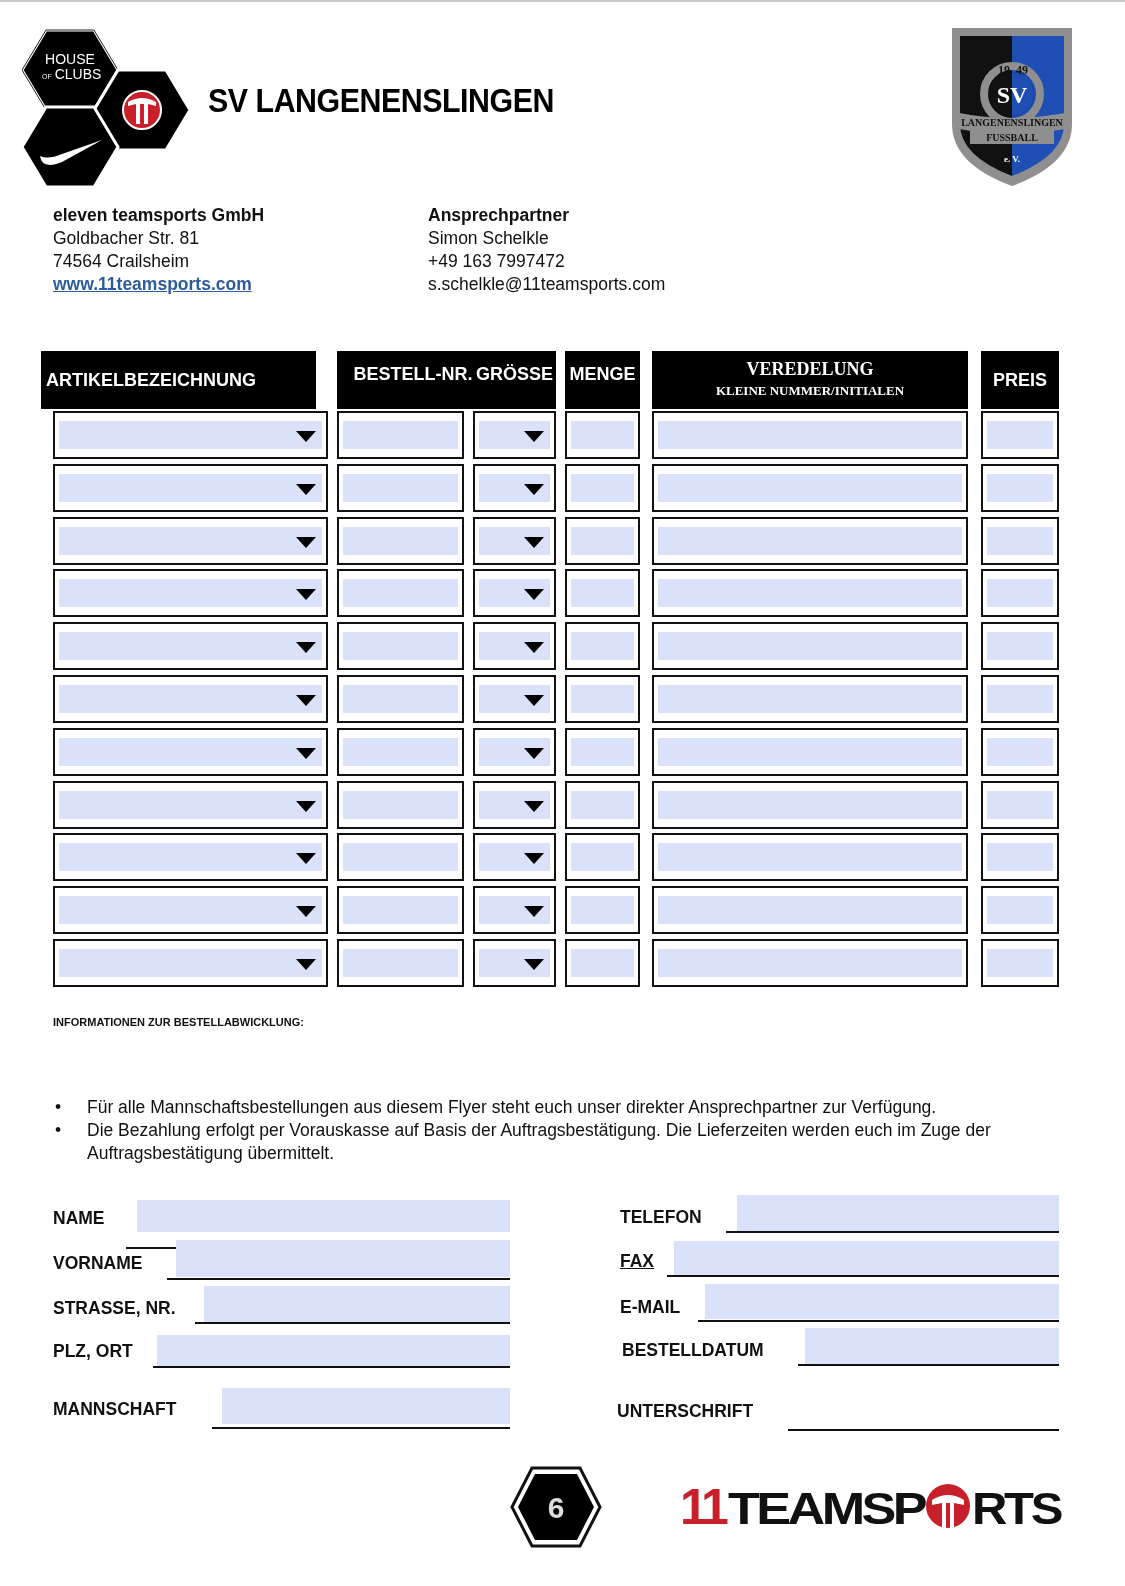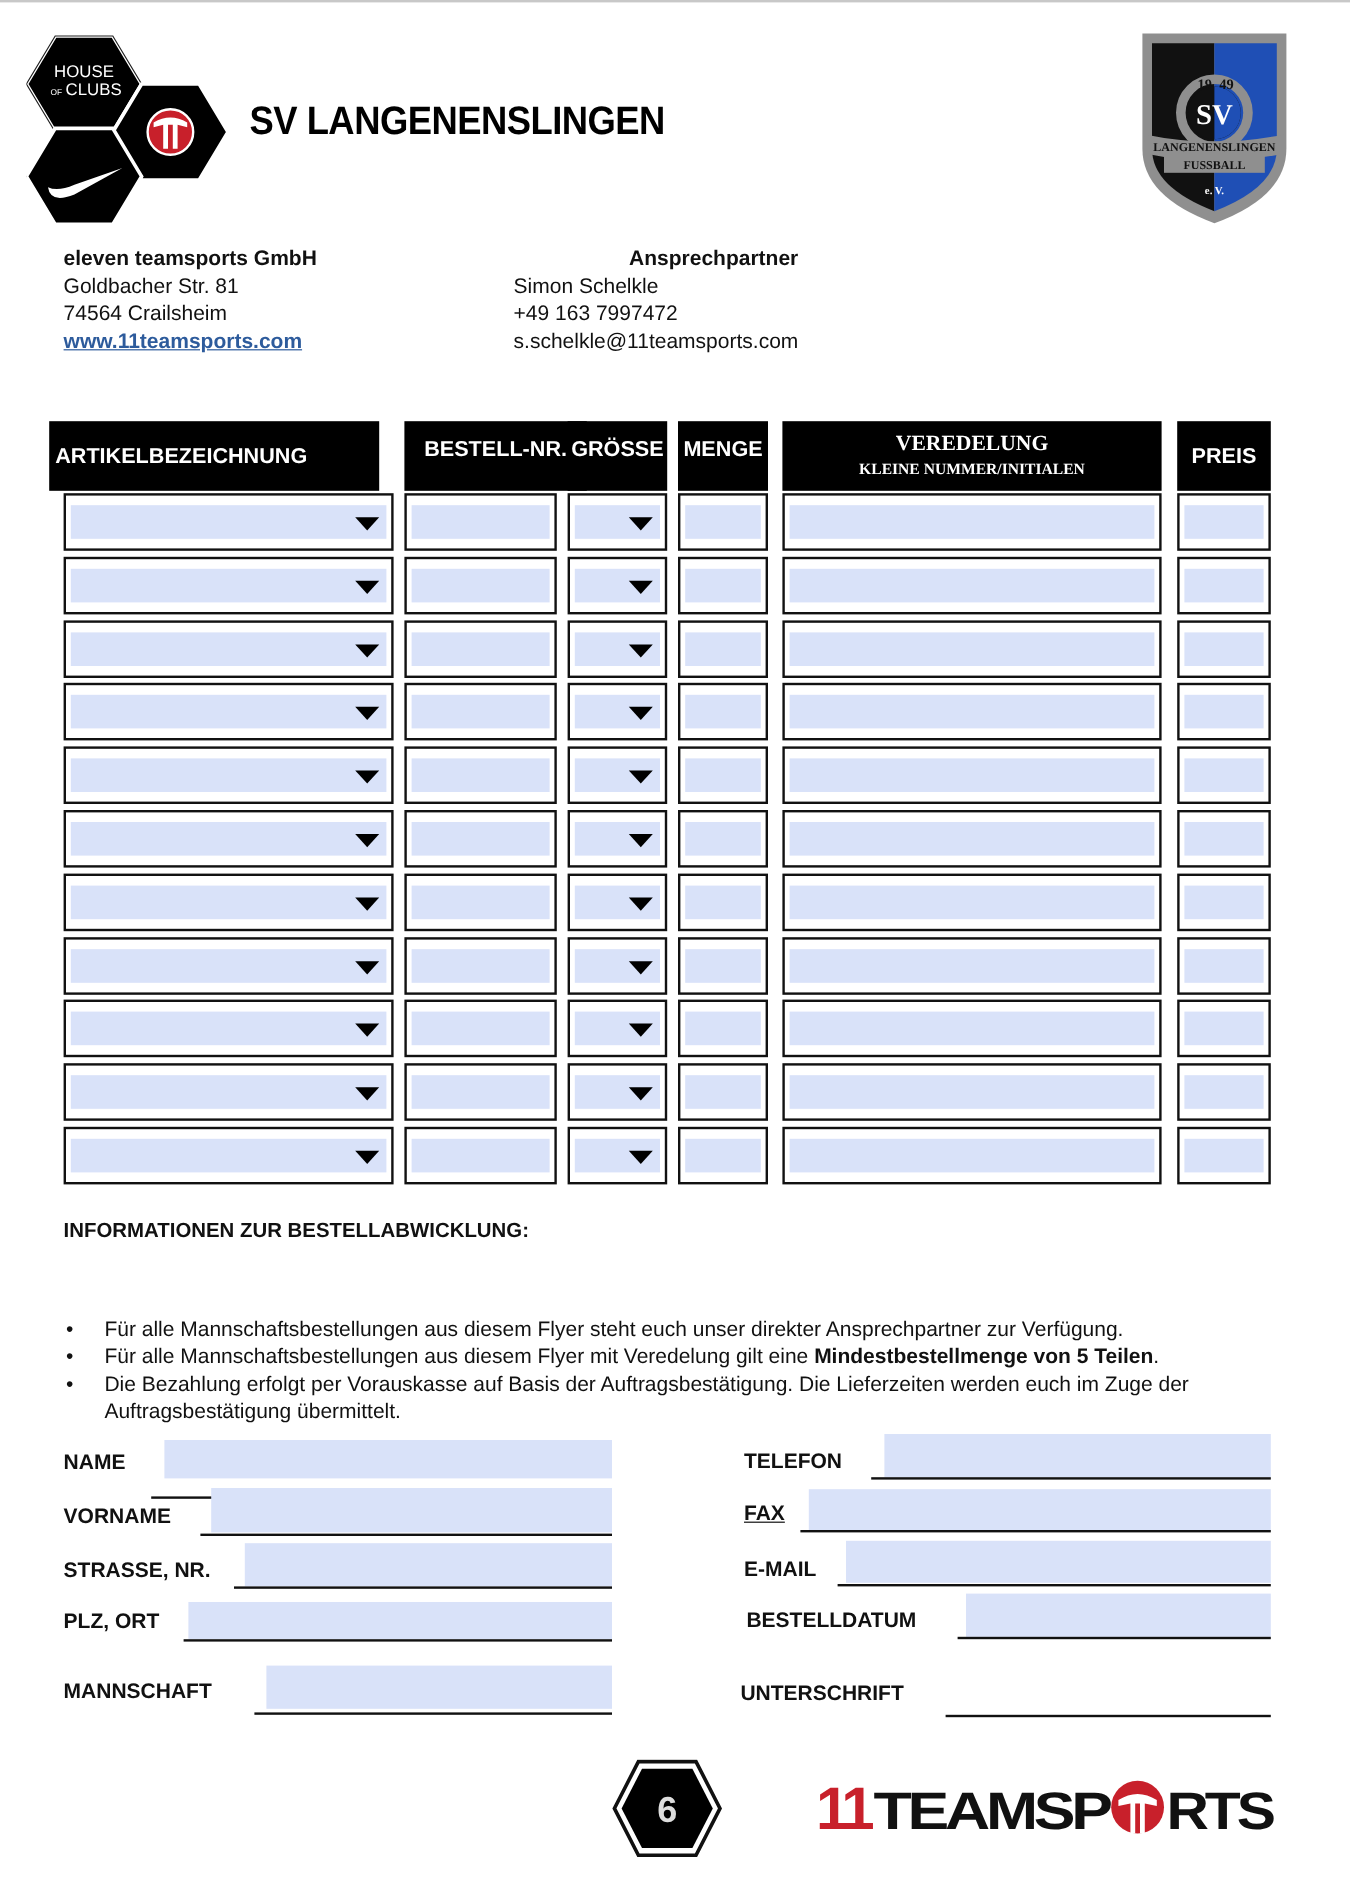--- a/index.html
+++ b/index.html
@@ -8,40 +8,40 @@
   .topline { position: absolute; left: 0; top: 0; width: 1125px; height: 2px; background: #c8c8c8; }
 
   
   .hoc { position: absolute; left: 22px; top: 24px; width: 170px; height: 166px; }
   .title { position: absolute; left: 208px; top: 82px; font-size: 33px; font-weight: bold;
            letter-spacing: -0.5px; color: #000; transform: scaleX(0.92); transform-origin: left; }
   .crest { position: absolute; left: 948px; top: 24px; width: 128px; height: 166px; }
 
   
   .addr { position: absolute; top: 204px; font-size: 17.5px; line-height: 23px; color: #111; }
-  .addr .b { font-weight: bold; text-align: right; }
+  .addr .b { font-weight: bold; }
   .addr a { color: #2d5b9c; font-weight: bold; text-decoration: underline; }
   .addr-left { left: 53px; }
   .addr-right { left: 428px; }
   .hdr { position: absolute; top: 351px; height: 58px; background: #000; color: #fff;
          font-weight: bold; font-size: 18px; display: flex; align-items: center; justify-content: center;
          box-sizing: border-box; text-align: center; }
   .hdr.left { justify-content: flex-start; padding-left: 5px; }
   .hdr .sub { display: block; font-size: 13px; margin-top: 2px; }
   .hdr.two { flex-direction: column; line-height: 20px; font-family: Liberation Serif, serif; }
   .hdr.top { align-items: flex-start; padding-top: 13px; }
 
   .cell { position: absolute; box-sizing: border-box; border: 2.5px solid #111; background: #fff; }
   .cell .fill { position: absolute; left: 4px; right: 4px; top: 8px; bottom: 8px; background: #d9e2f9; }
   .cell .arrow { position: absolute; right: 10px; top: 50%; margin-top: -4px; width: 0; height: 0;
                  border-left: 10px solid transparent; border-right: 10px solid transparent;
                  border-top: 11px solid #000; }
 
   
-  .info-title { position: absolute; left: 53px; top: 1016px; font-size: 17px; font-weight: bold; }
+  .info-title { position: absolute; left: 53px; top: 1016px; font-size: 11px; font-weight: bold; }
   .info-list { position: absolute; left: 53px; top: 1096px; width: 990px; font-size: 17.5px; line-height: 23px;
                margin: 0; padding: 0; list-style: none; }
   .info-list li { position: relative; padding-left: 34px; }
   .info-list li::before { content: "\2022"; position: absolute; left: 2px; top: 0; }
   .info-list b { font-weight: bold; }
 
   
   .flabel { position: absolute; font-size: 17.5px; font-weight: bold; color: #111; }
   .fline { position: absolute; height: 2px; background: #111; }
   .ffill { position: absolute; background: #d9e2f9; }
@@ -345,21 +345,20 @@
       <div class="fill"></div>
     </div>
     <div class="cell" style="left: 981px; top: 939px; width: 78px; height: 48px;">
       <div class="fill"></div>
     </div>
   </div>
 
 <div class="info-title">INFORMATIONEN ZUR BESTELLABWICKLUNG:</div>
 <ul class="info-list">
   <li><span>Für alle Mannschaftsbestellungen aus diesem Flyer steht euch unser direkter Ansprechpartner zur Verfügung.</span></li>
-  <li><span>Für alle Mannschaftsbestellungen aus diesem Flyer mit Veredelung gilt eine </span><b>Mindestbestellmenge von 5 Teilen</b><span>.</span></li>
   <li><span>Die Bezahlung erfolgt per Vorauskasse auf Basis der Auftragsbestätigung. Die Lieferzeiten werden euch im Zuge der Auftragsbestätigung übermittelt.</span></li>
 </ul>
 
 <div class="flabel" style="left:53px;top:1208px;">NAME</div>
 <div class="ffill" style="left:137px;top:1214px;width:373px;height:32px;top:1200px;"></div>
 <div class="fline" style="left:126px;top:1247px;width:384px;"></div>
 
 <div class="flabel" style="left:53px;top:1253px;">VORNAME</div>
 <div class="ffill" style="left:176px;top:1240px;width:334px;height:37px;"></div>
 <div class="fline" style="left:167px;top:1278px;width:343px;"></div>

